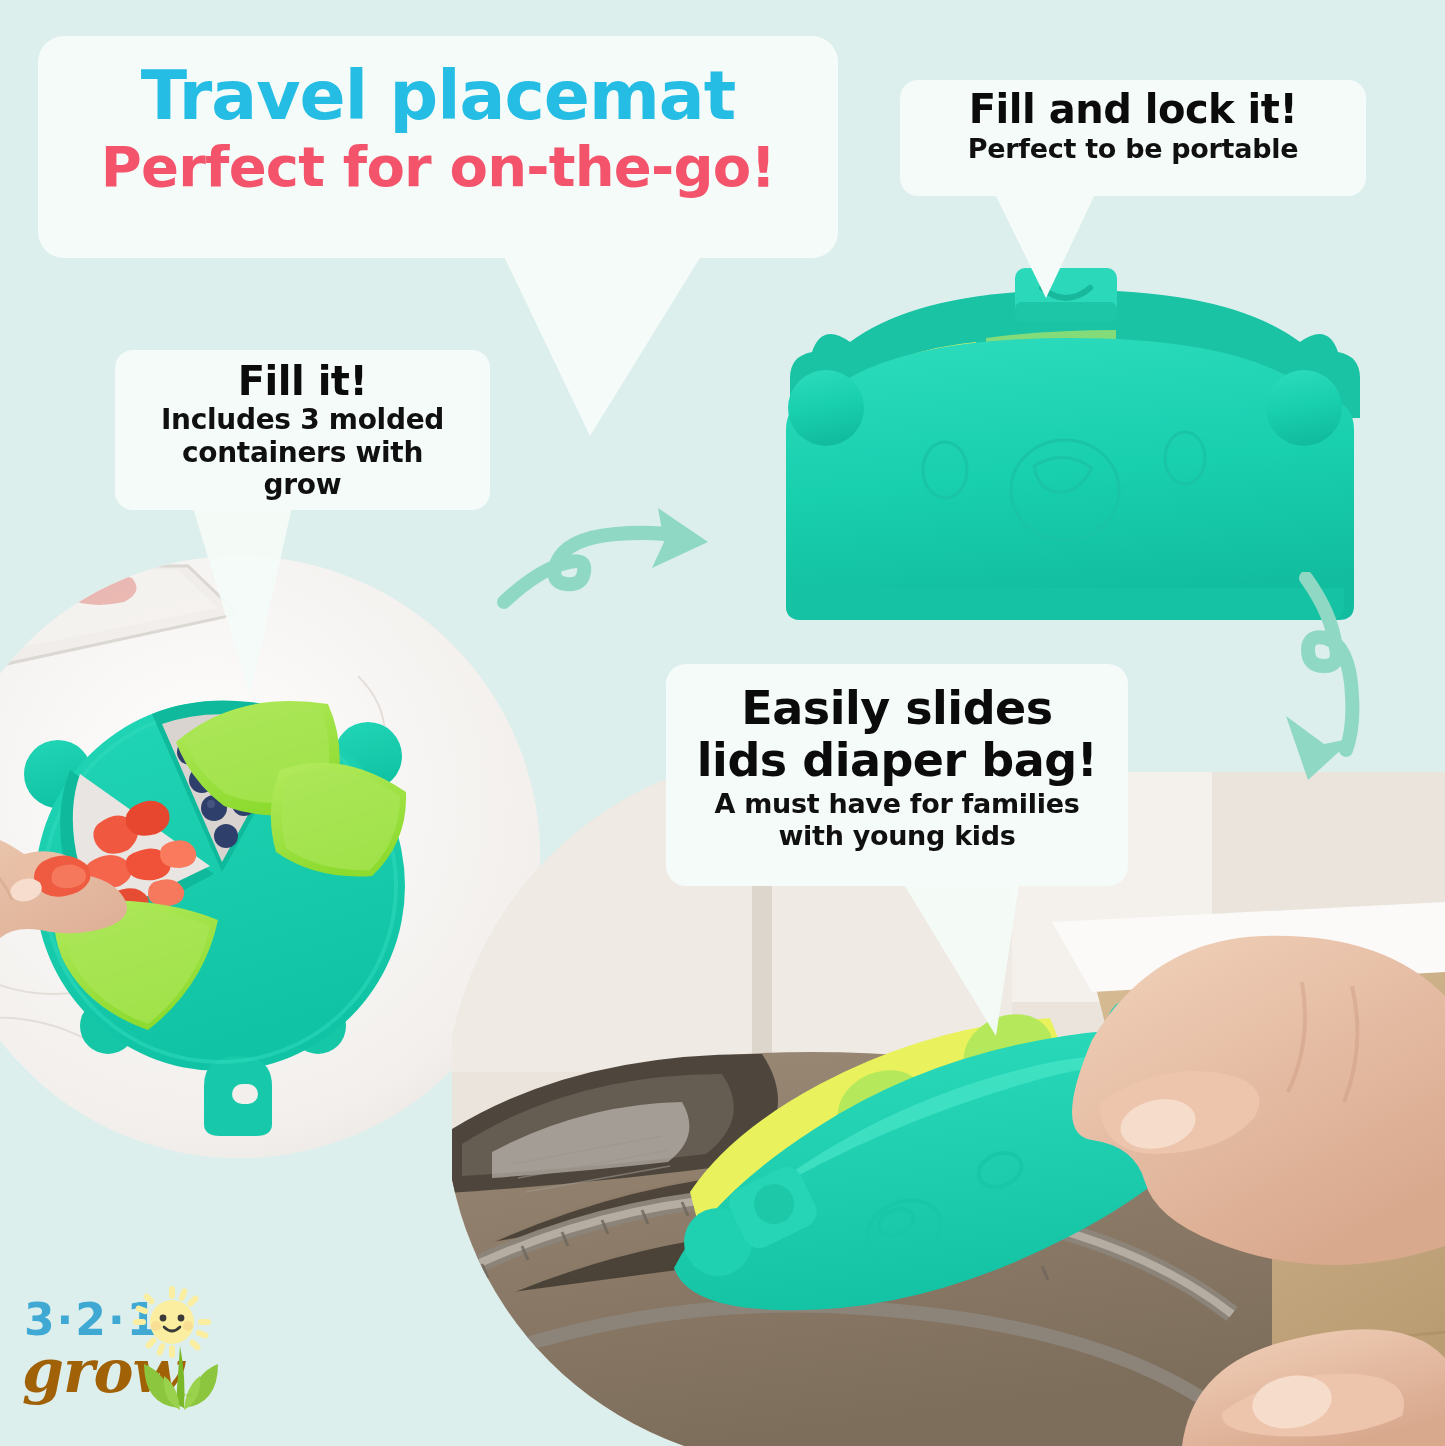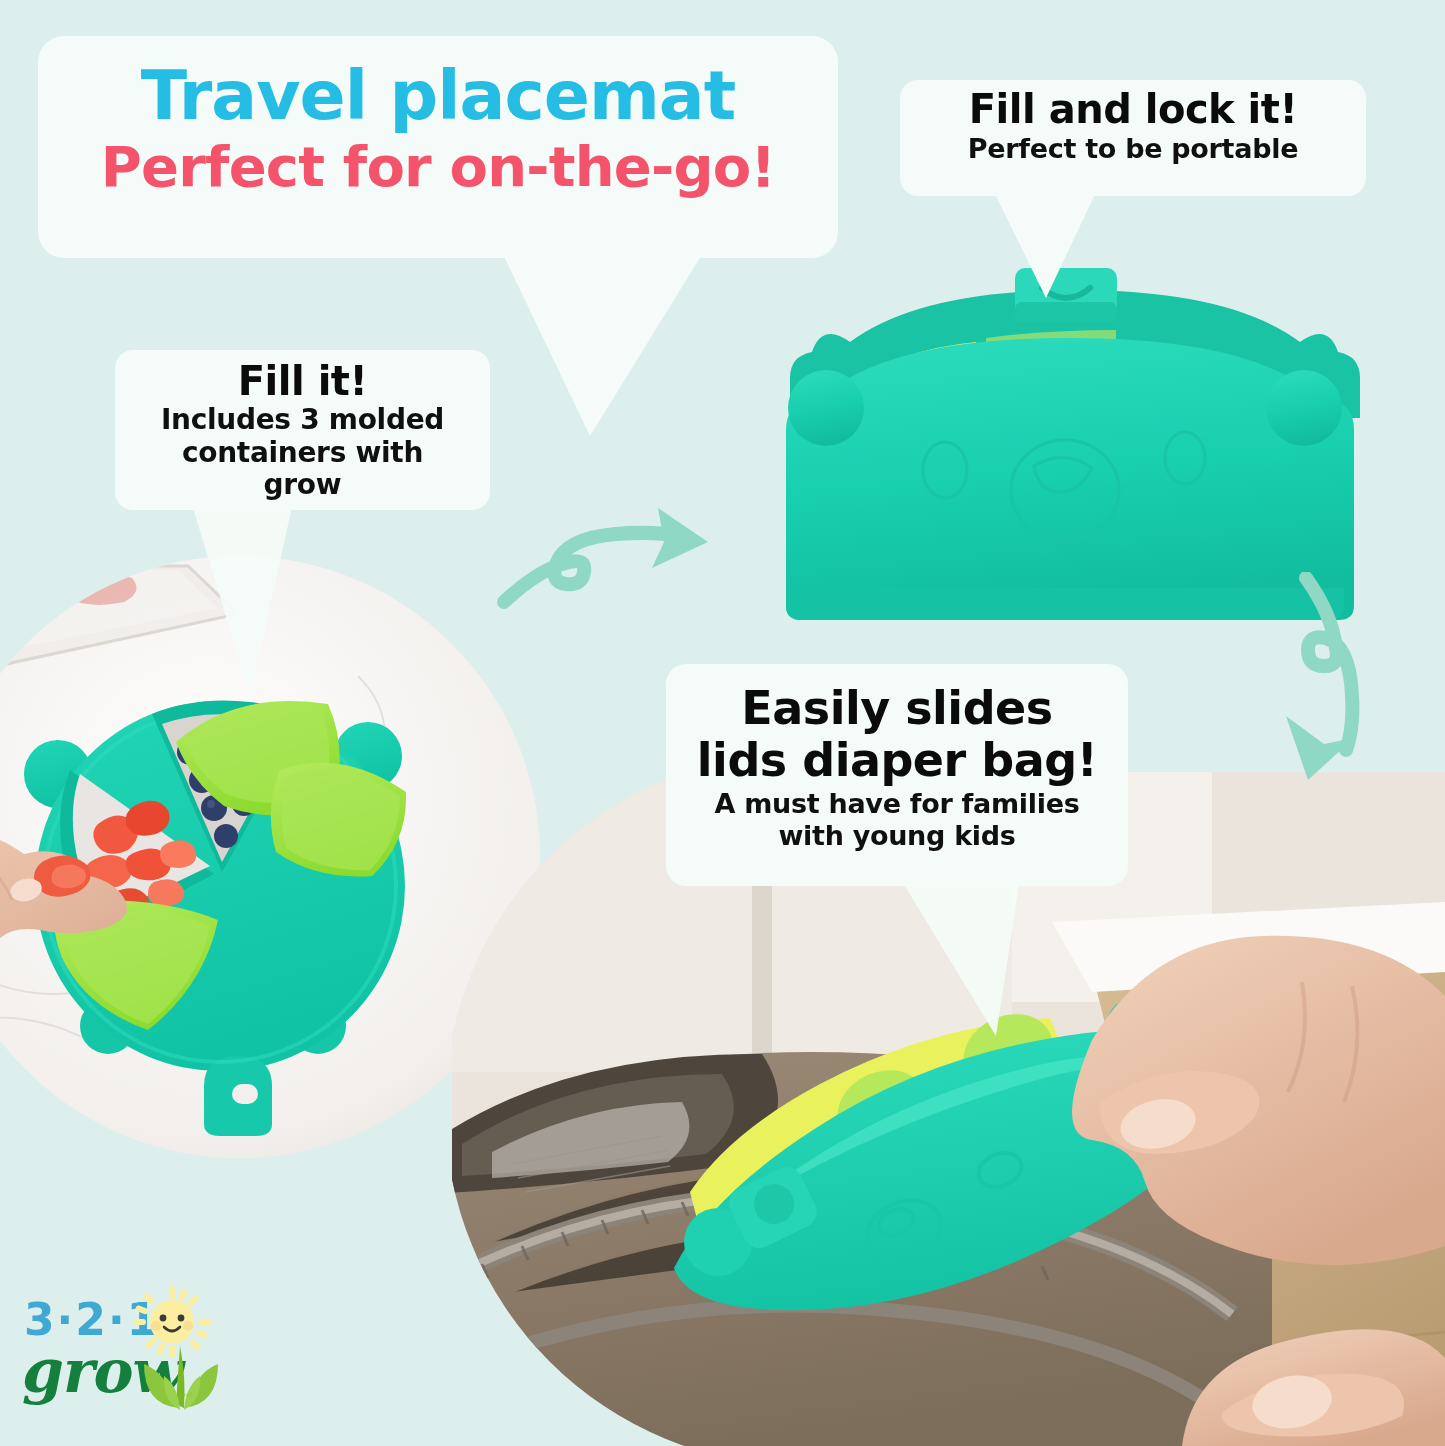--- a/index.html
+++ b/index.html
@@ -85,21 +85,21 @@
 
   
   #logo{position:absolute;left:22px;top:1288px;width:210px;height:132px;z-index:50;}
   #logo .digits{
     position:absolute;left:2px;top:6px;
     font-size:44px;font-weight:700;color:#3fa9d4;letter-spacing:2px;
     font-family:"DejaVu Sans", sans-serif;
   }
   #logo .grow{
     position:absolute;left:0px;top:48px;
-    font-size:60px;font-weight:700;color:#15803d;font-style:italic;letter-spacing:-1px;
+    font-size:60px;font-weight:700;color:#a16207;font-style:italic;letter-spacing:-1px;
     font-family:"DejaVu Serif", serif;
   }
   #logo .tm{
     position:absolute;left:160px;top:104px;font-size:11px;color:#8cc63e;
   }
 </style>
 </head>
 <body>
 
 <div class="stage">

